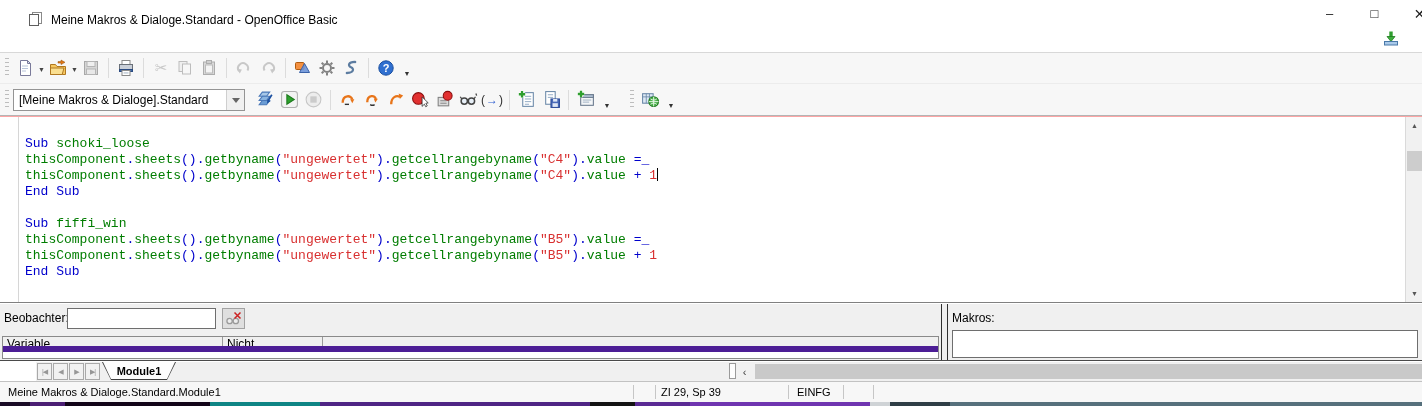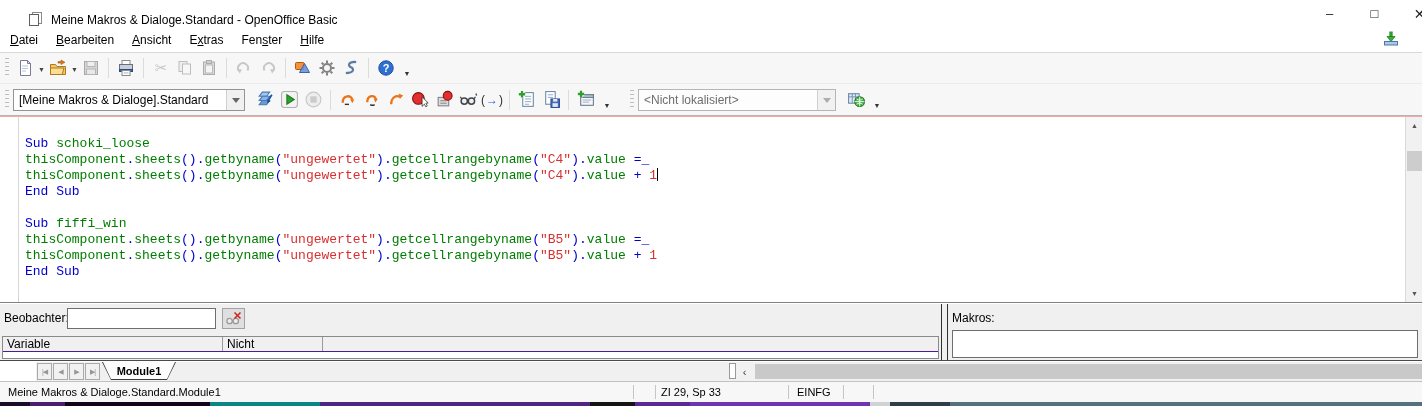--- a/index.html
+++ b/index.html
@@ -63,21 +63,21 @@
   .panels { position:absolute; top:304px; left:0; width:1422px; height:57px; background:#f0f0f0; border-bottom:1px solid #4a4a4a; }
   .watch { position:absolute; left:0; top:0; width:941px; height:100%; }
   .vdivider { position:absolute; left:941px; top:0; width:7px; height:100%; background:#f0f0f0; border-left:1px solid #303030; border-right:1px solid #303030; }
   .calls { position:absolute; left:948px; top:0; right:0; height:100%; }
 
   .panel-label { position:absolute; font-size:12px; color:#000; }
   .watch-input { position:absolute; left:67px; top:4px; width:149px; height:21px; border:1px solid #6e6e6e; background:#fff; font-size:12px; padding:0 3px; font-family:"Liberation Sans",sans-serif; }
   .watch-btn { position:absolute; left:222px; top:4px; width:23px; height:21px; background:#dfdfdf; border:1px solid #a2a2a2; display:flex; align-items:center; justify-content:center; }
 
   .watch-table { position:absolute; left:2px; top:32px; width:937px; bottom:1px; border:1px solid #8a8a8a; background:#fff; }
-  .watch-header { display:flex; height:15px; background:#f0f0f0; border-bottom:1px solid #4c1d95; }
+  .watch-header { display:flex; height:15px; background:#f0f0f0; border-bottom:6px solid #4c1d95; }
   .wh-cell { font-size:12px; padding:0 0 0 4px; line-height:15px; border-right:1px solid #9a9a9a; overflow:hidden; }
   .wh-0 { width:220px; } .wh-1 { width:100px; } .wh-2 { flex:1; border-right:none;margin-top:18px; }
   .watch-body { height:calc(100% - 15px); background:#fff; }
 
   .calls-list { position:absolute; left:4px; top:26px; right:4px; bottom:2px; border:1px solid #6e6e6e; background:#fff; }
 
   
   .tabrow { position:absolute; top:362px; left:0; width:1422px; height:19px; background:#f0f0f0;margin-left:36px; }
   .navb { position:absolute; top:1px; width:15px; height:17px; background:#f1f1f1; border:1px solid #a9a9a9; color:#979797; font-size:7px; display:flex; align-items:center; justify-content:center; letter-spacing:-1px; }
   .tab-outer { position:absolute; left:66px; top:0; width:74px; height:18px; clip-path:polygon(0 0,100% 0,calc(100% - 9px) 100%,9px 100%); background:#3c3c3c; }
@@ -111,28 +111,20 @@
     </span>
     <span class="title-text">Meine Makros &amp; Dialoge.Standard - OpenOffice Basic</span>
     <div class="win-controls">
       <span class="win-btn">–</span>
       <span class="win-btn">□</span>
       <span class="win-btn close">✕</span>
     </div>
   </div>
 
   <div class="menubar">
-    <div id="menu-items" style="display:flex;">
-        <span class="menu-item"><u>D</u>atei</span>
-        <span class="menu-item"><u>B</u>earbeiten</span>
-        <span class="menu-item"><u>A</u>nsicht</span>
-        <span class="menu-item">E<u>x</u>tras</span>
-        <span class="menu-item">Fen<u>s</u>ter</span>
-        <span class="menu-item"><u>H</u>ilfe</span>
-      </div>
     <span class="update-slot">
       <svg width="18" height="18" viewBox="0 0 18 18">
           <path d="M9 1.5v6" stroke="#2f9e2f" stroke-width="3.4"></path>
           <polygon points="5,6.5 13,6.5 9,11.5" fill="#3fae3f" stroke="#1e7a1e" stroke-width="0.8"></polygon>
           <rect x="2.5" y="11.5" width="13" height="3.5" fill="#a9c9e9" stroke="#4878a8"></rect>
         </svg>
     </span>
   </div>
 
   <div class="toolbar tb1">
@@ -355,24 +347,20 @@
             <rect x="5.5" y="11" width="6" height="1"></rect>
           </g>
           <path d="M3.8 0.8v6M0.8 3.8h6" stroke="#fff" stroke-width="3.6"></path>
           <path d="M3.8 0.8v6M0.8 3.8h6" stroke="#2f9e2f" stroke-width="2.2"></path>
         </svg>
       </span>
     <span class="overflow">▼</span>
 
     <div class="lang-group">
       <span class="grip"></span>
-      <div class="combo disabled" style="width:198px;">
-        <span class="val">&lt;Nicht lokalisiert&gt;</span>
-        <span class="dd"></span>
-      </div>
       <span class="tb-btn">
           <svg width="19" height="19" viewBox="0 0 18 18">
             <rect x="1.5" y="3.5" width="10" height="9" fill="#dce8f4" stroke="#6a88a8"></rect>
             <path d="M1.5 6.5h10M5 3.5v9M8 3.5v9" stroke="#6a88a8" stroke-width="0.8"></path>
             <circle cx="12" cy="11" r="4.6" fill="#4ab04a" stroke="#1e7a1e"></circle>
             <path d="M7.4 11h9.2M12 6.4v9.2M9 8.4c2 1.6 4 1.6 6 0M9 13.6c2-1.6 4-1.6 6 0" stroke="#e8f8e8" stroke-width="0.9" fill="none"></path>
           </svg>
         </span>
       <span class="overflow">▼</span>
     </div>
@@ -431,21 +419,21 @@
     <span class="hs-track">
         <span class="hs-thumb"></span>
       </span>
     <span class="hs-right">›</span>
   </div>
 
   <div class="statusbar">
     <span class="sb-text" style="left:8px;">Meine Makros &amp; Dialoge.Standard.Module1</span>
     <span class="sb-sep" style="left:633px;"></span>
     <span class="sb-sep" style="left:655px;"></span>
-    <span class="sb-text" style="left:661px;">ZI 29, Sp 33</span>
+    <span class="sb-text" style="left:661px;">ZI 29, Sp 39</span>
     <span class="sb-sep" style="left:788px;"></span>
     <span class="sb-text" style="left:797px;">EINFG</span>
     <span class="sb-sep" style="left:843px;"></span>
     <span class="sb-sep" style="left:873px;"></span>
   </div>
 
   <div class="strip" id="bg-strip">
       <div style="width: 30px; background: rgb(26, 11, 38);"></div>
       <div style="width: 35px; background: rgb(75, 30, 115);"></div>
       <div style="width: 145px; background: rgb(18, 4, 24);"></div>

